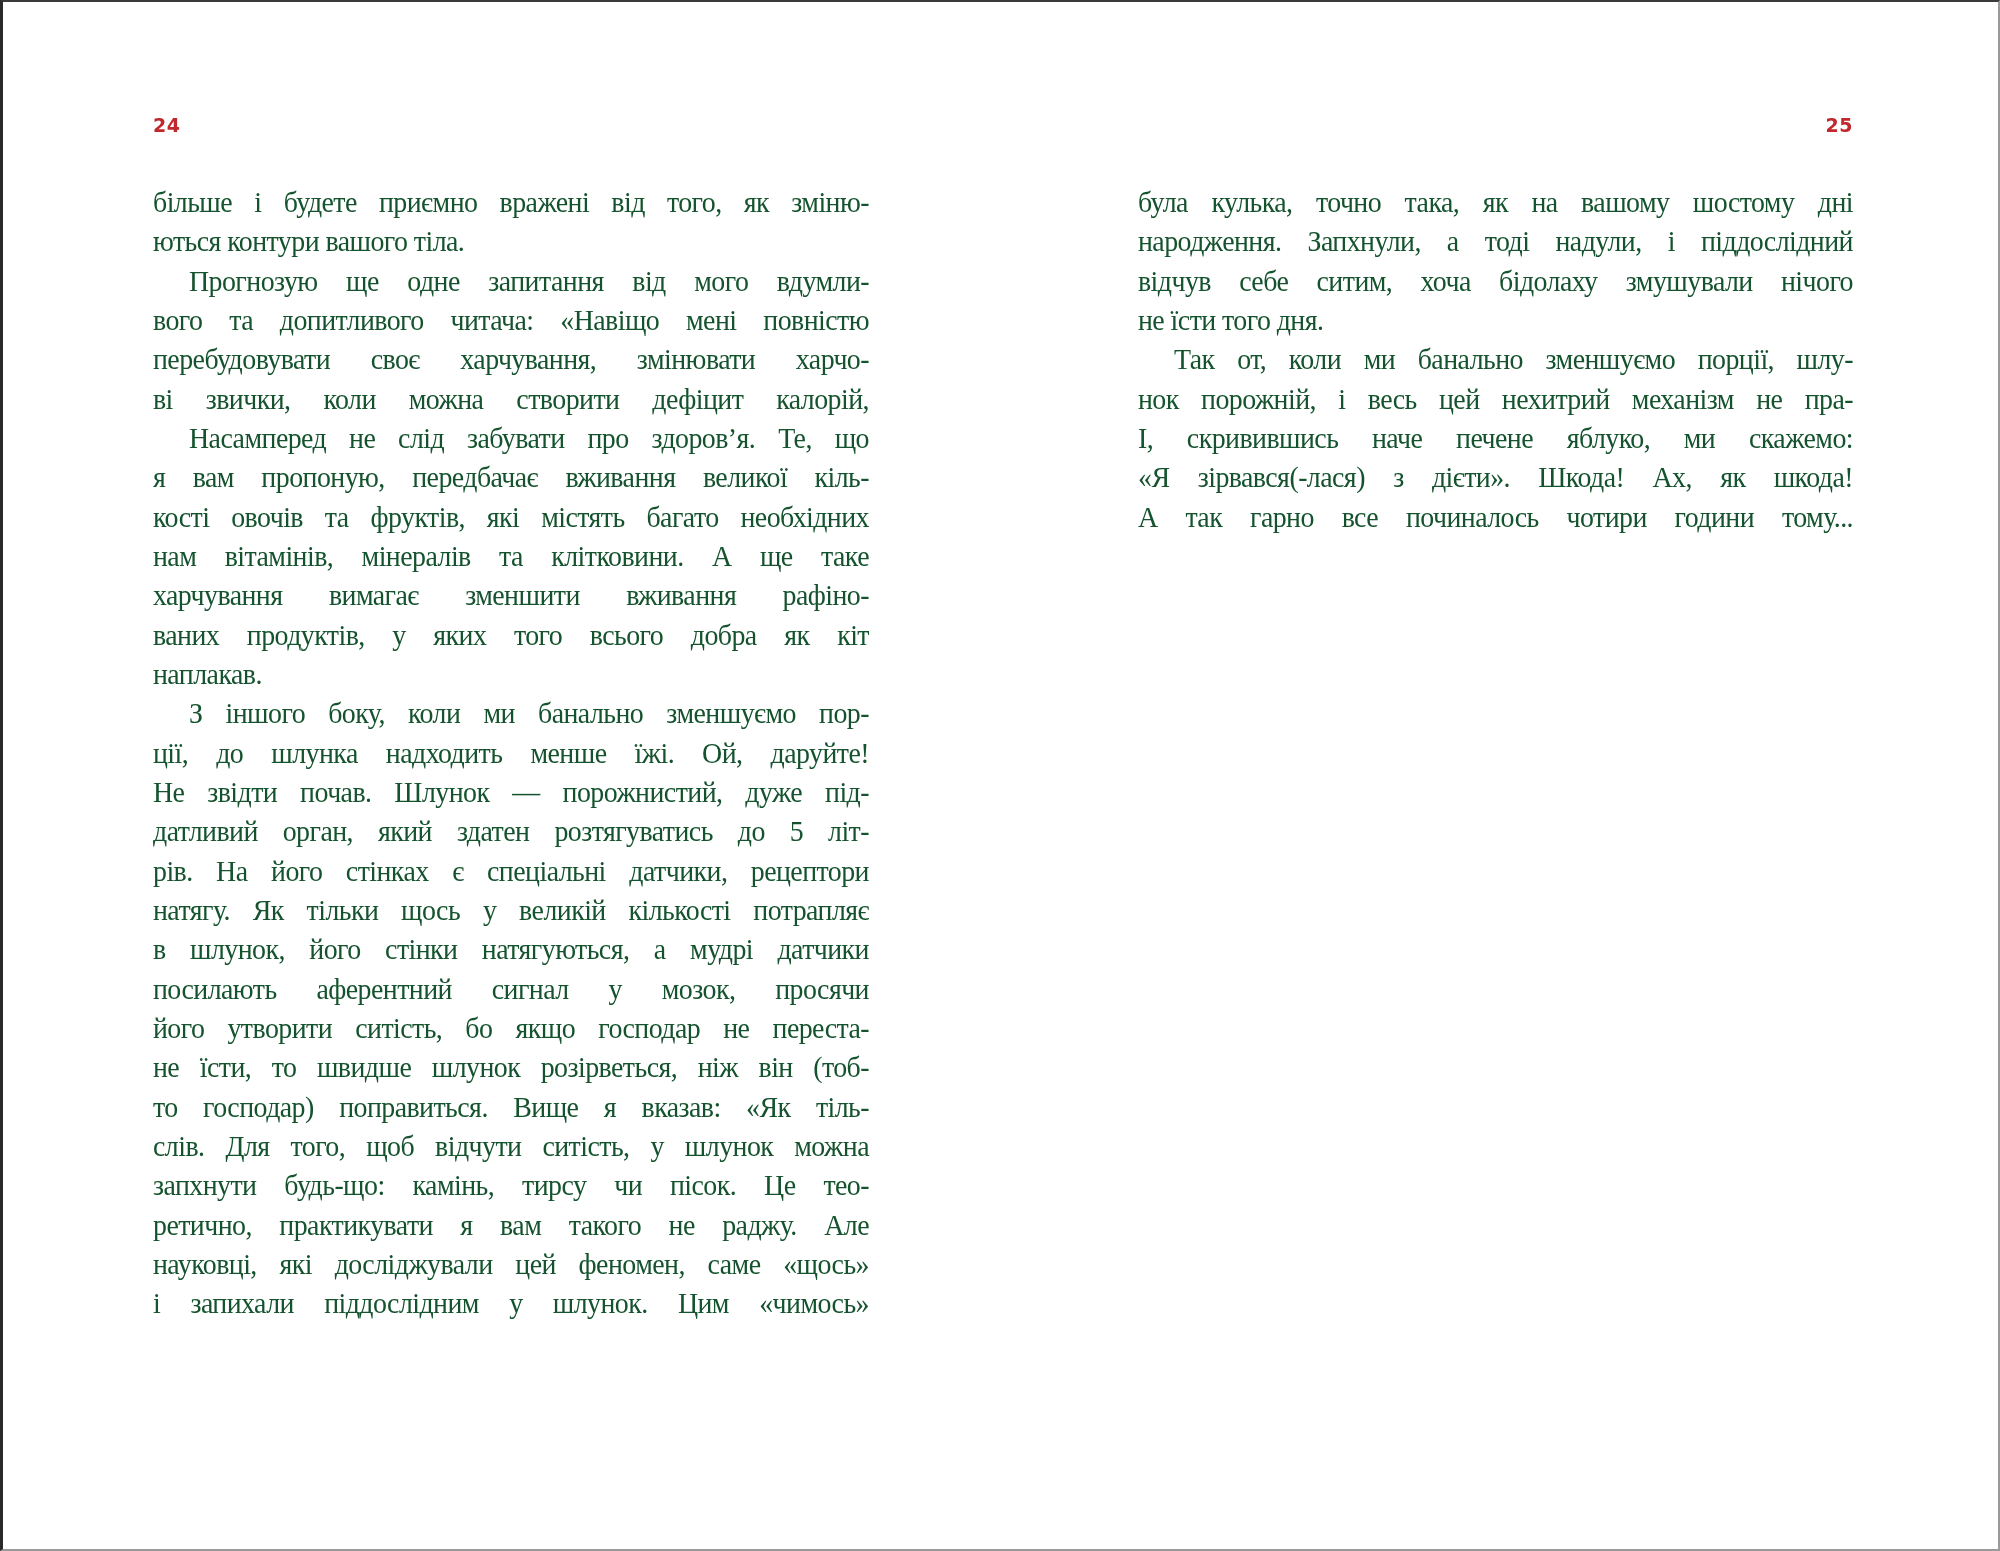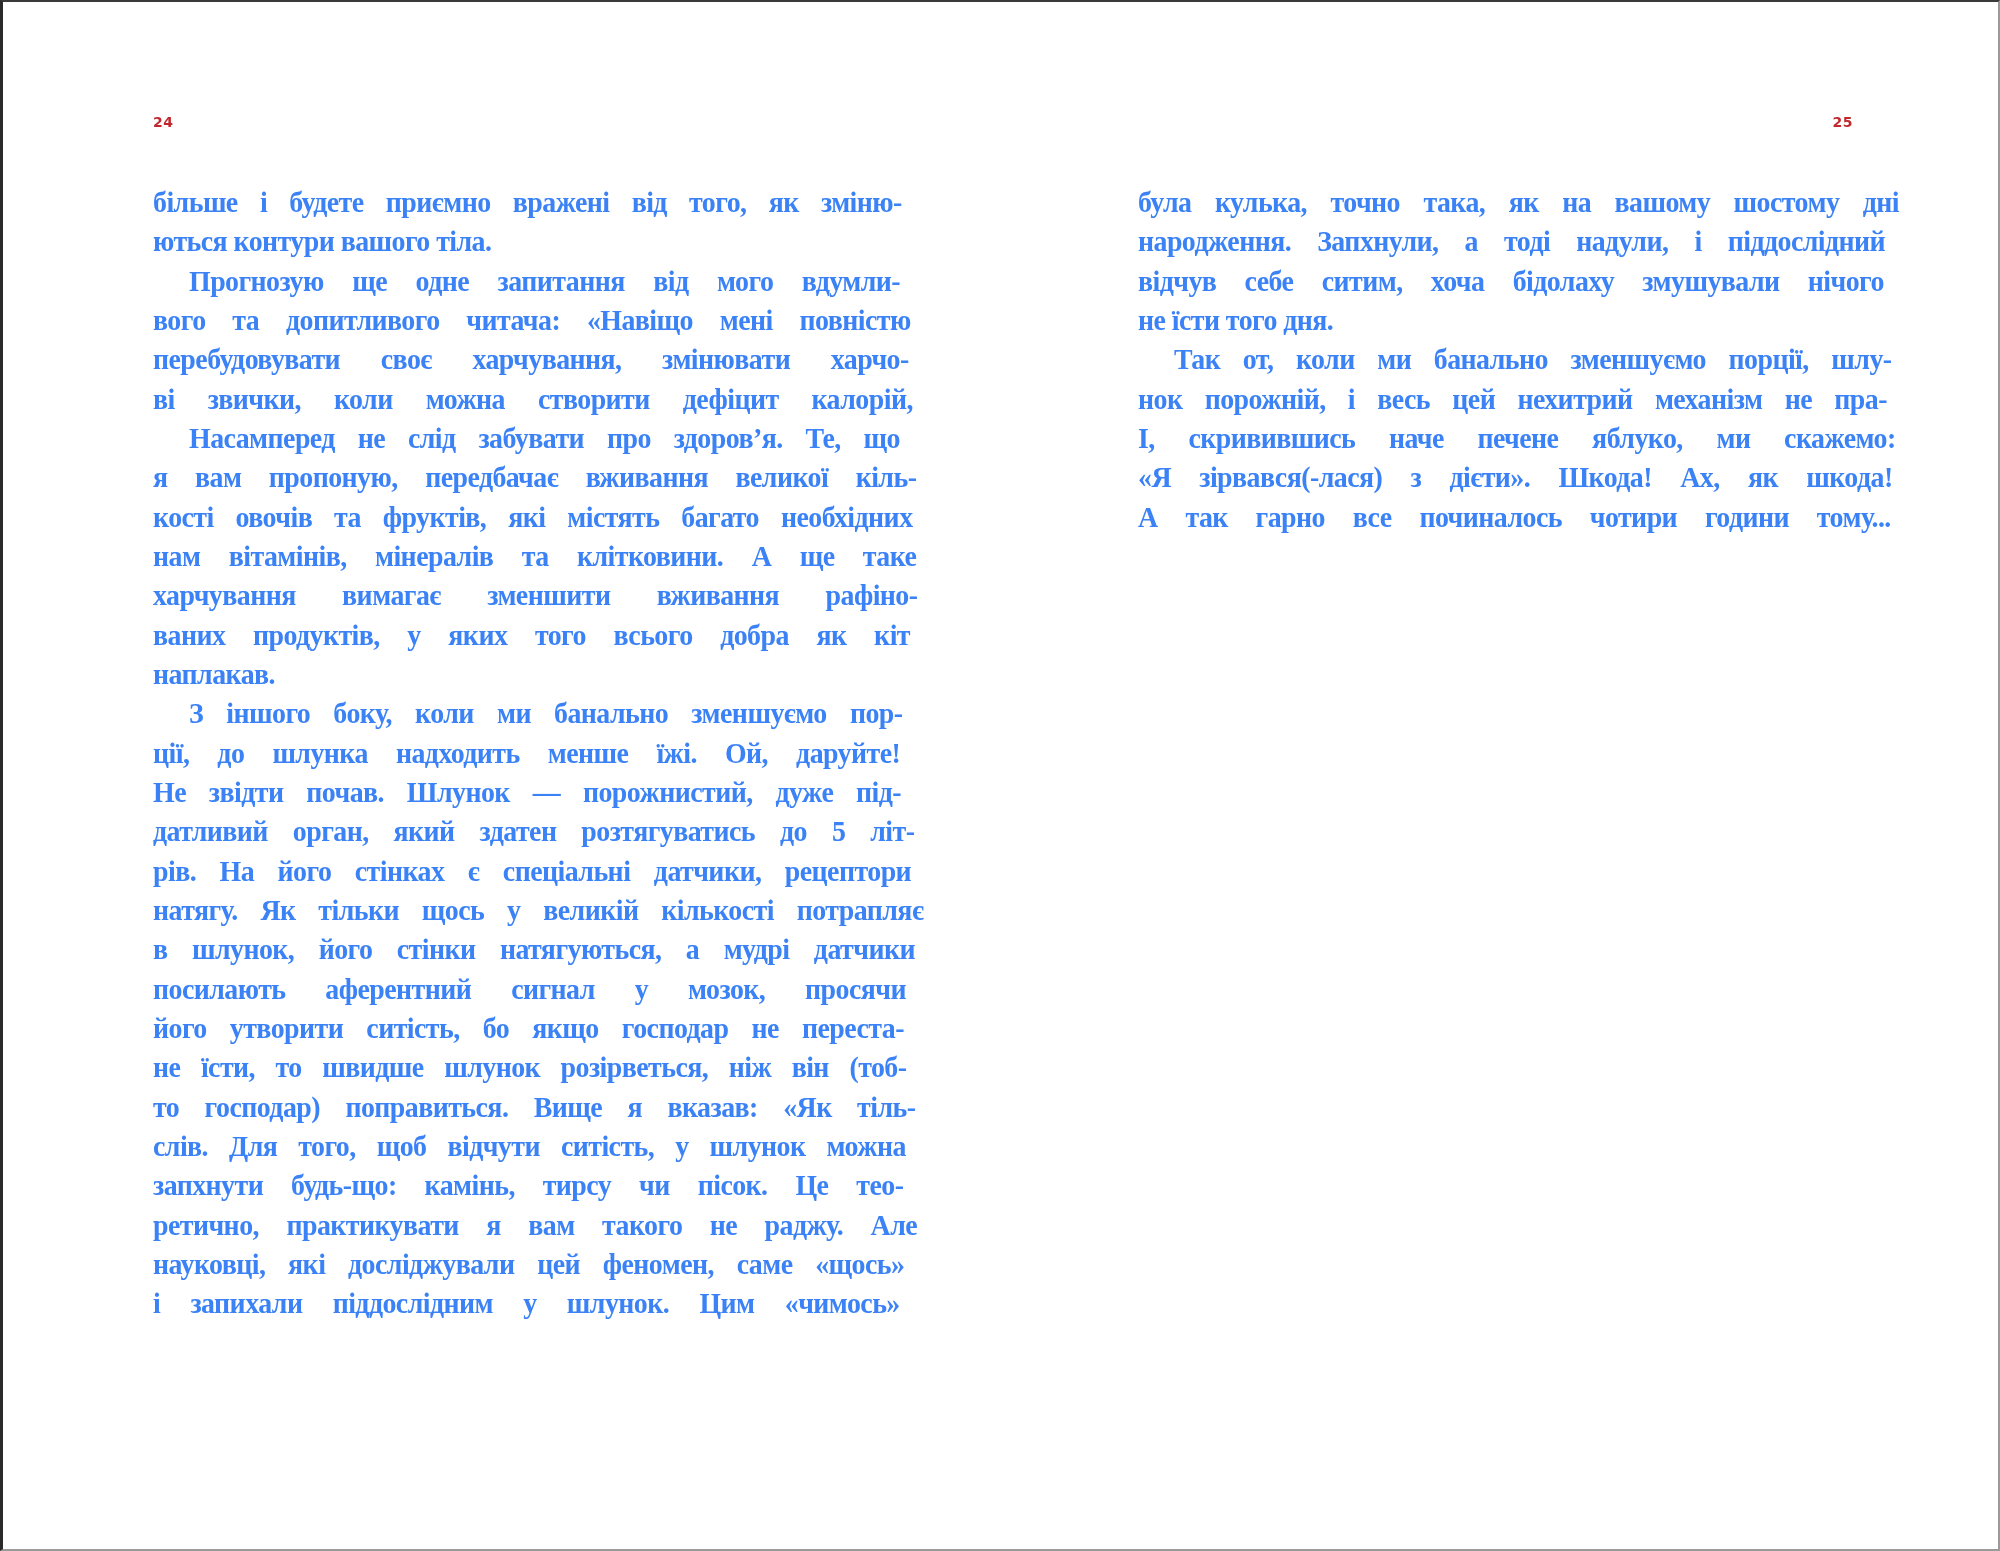--- a/index.html
+++ b/index.html
@@ -12,35 +12,34 @@
     border-right: 2px solid #9a9a9a;
     border-bottom: 2px solid #9a9a9a;
     background: #ffffff;
   }
   .page { position: absolute; top: 0; height: 1551px; }
   .page.left { left: 0; width: 1000px; }
   .page.right { left: 1000px; width: 1000px; }
   .page-number {
     position: absolute; top: 112px;
     font-family: "DejaVu Sans", sans-serif; font-weight: bold;
-    font-size: 14px; color: #c0282d; letter-spacing: 0.5px;
+    font-size: 19px; color: #c0282d; letter-spacing: 0.5px;
   }
   .page.left .page-number { left: 150px; }
   .page.right .page-number { right: 150px; text-align: center; }
   .column { position: absolute; top: 180px; width: 716px; }
   .page.left .column { left: 150px; }
   .page.right .column { left: 135px; width: 715px; }
   .line {
     height: 39.33px; line-height: 39.33px;
     font-family: "Liberation Serif", serif;
-    font-size: 30px; color: #3b82f6;
+    font-size: 30px; color: #14532d;
     white-space: nowrap;
     overflow: visible;
     position: relative;
-    font-weight: bold;
   }
   .line .t {
     display: inline-block;
     transform-origin: left center;
     letter-spacing: -0.6px;
     word-spacing: 0px;
   }
   .line.indent .t { margin-left: 36px; }
 </style>
 </head>

